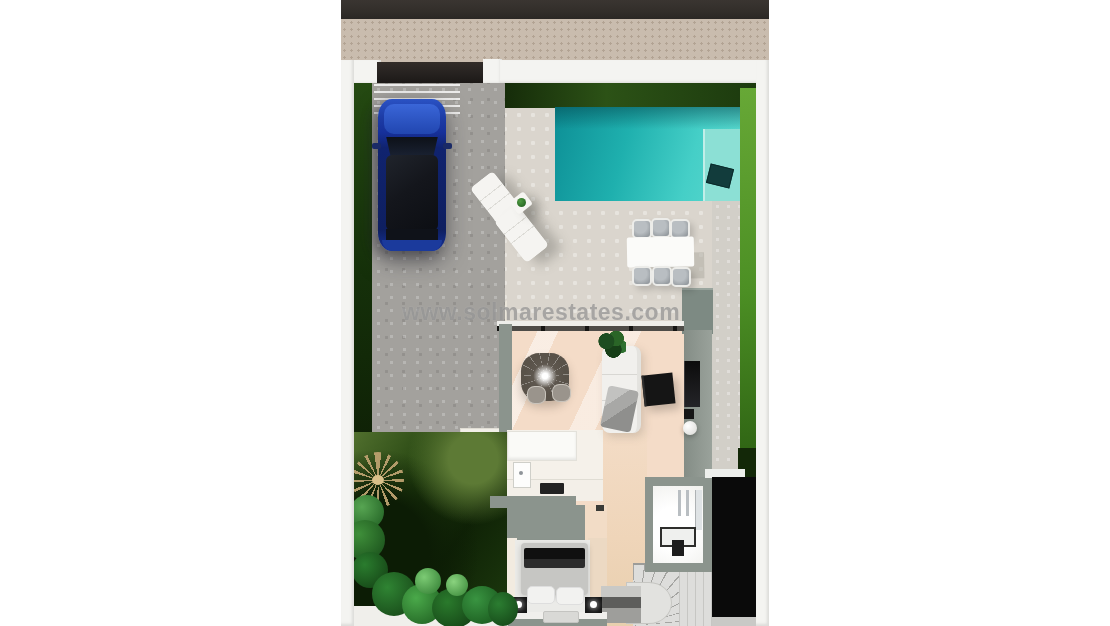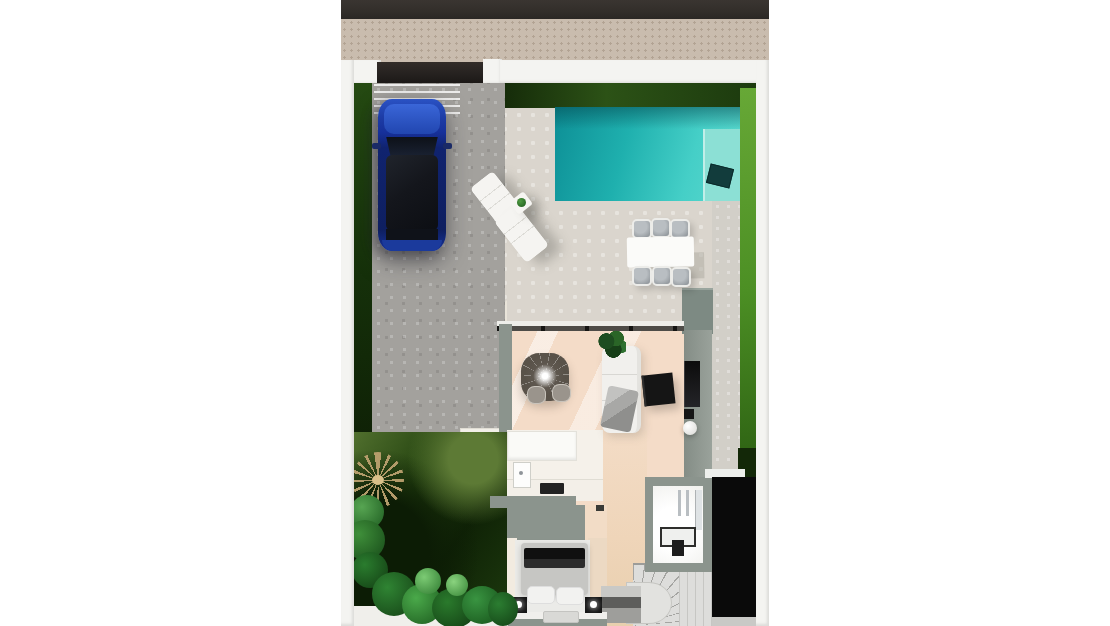--- a/index.html
+++ b/index.html
@@ -212,14 +212,15 @@
     <div class="a bush" style="left:352px;top:552px;width:36px;height:36px;background:radial-gradient(circle at 35% 35%,#2a7c2e,#123c12)"></div>
     <div class="a bush" style="left:372px;top:572px;width:44px;height:44px;background:radial-gradient(circle at 35% 35%,#2f8433,#143f14)"></div>
     <div class="a bush" style="left:402px;top:584px;width:40px;height:40px;background:radial-gradient(circle at 35% 35%,#4aa94a,#1c5a1e)"></div>
     <div class="a bush" style="left:432px;top:588px;width:44px;height:40px;background:radial-gradient(circle at 35% 35%,#2a7a2c,#113a12)"></div>
     <div class="a bush" style="left:462px;top:586px;width:40px;height:38px;background:radial-gradient(circle at 35% 35%,#399441,#155018)"></div>
     <div class="a bush" style="left:488px;top:592px;width:30px;height:34px;background:radial-gradient(circle at 35% 35%,#2b7d31,#123f14)"></div>
     <div class="a bush" style="left:415px;top:568px;width:26px;height:26px;background:radial-gradient(circle at 35% 35%,#7ccb74,#2f7a30)"></div>
     <div class="a bush" style="left:446px;top:574px;width:22px;height:22px;background:radial-gradient(circle at 35% 35%,#8ad37f,#358334)"></div>
   </div>
 
+  <div class="a wm" style="left:402px;top:299px;z-index:30">www.solmarestates.com</div>
 
 </div>
 
 </body></html>

